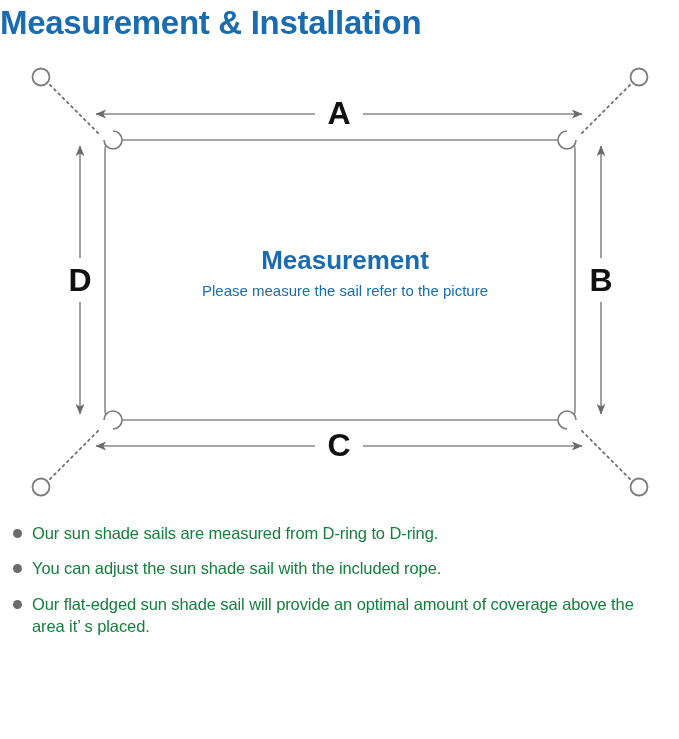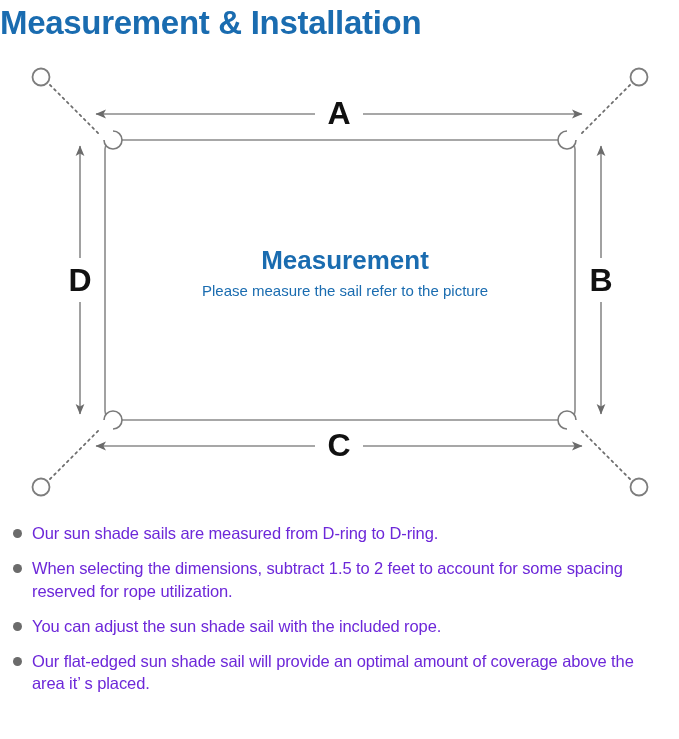--- a/index.html
+++ b/index.html
@@ -85,21 +85,21 @@
     background: #6b6b6b;
     margin-top: 7px;
     margin-right: 10px;
   }
 
   .note-text {
     flex: 1 1 auto;
     font-family: "Liberation Sans", sans-serif;
     font-size: 16.5px;
     line-height: 1.35;
-    color: #6d28d9;
+    color: #15803d;
     letter-spacing: -0.1px;
   }
 </style>
 </head>
 <body>
 
 <div id="page-title">Measurement &amp; Installation</div>
 
 <div id="diagram">
   <svg width="679" height="470" viewBox="0 0 679 470" xmlns="http://www.w3.org/2000/svg">
@@ -163,23 +163,19 @@
   </svg>
 </div>
 
 <div id="notes">
   <div class="note-item">
     <span class="note-bullet"></span>
     <span class="note-text">Our sun shade sails are measured from D-ring to D-ring.</span>
   </div>
   <div class="note-item">
     <span class="note-bullet"></span>
-    <span class="note-text">When selecting the dimensions, subtract 1.5 to 2 feet to account for some spacing reserved for rope utilization.</span>
-  </div>
-  <div class="note-item">
-    <span class="note-bullet"></span>
     <span class="note-text">You can adjust the sun shade sail with the included rope.</span>
   </div>
   <div class="note-item">
     <span class="note-bullet"></span>
     <span class="note-text">Our flat-edged sun shade sail will provide an optimal amount of coverage above the area it’ s placed.</span>
   </div>
 </div>
 
 </body></html>

